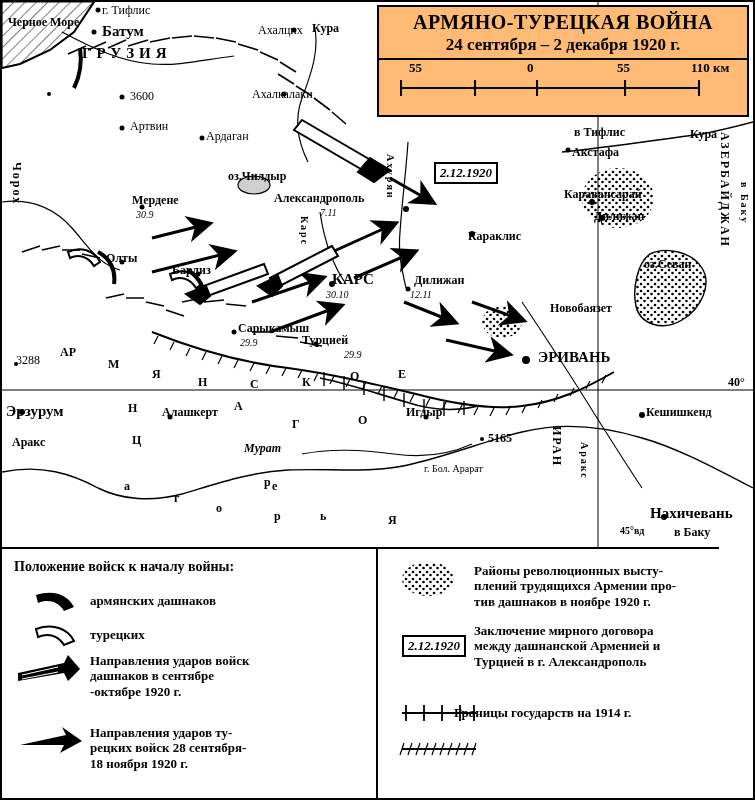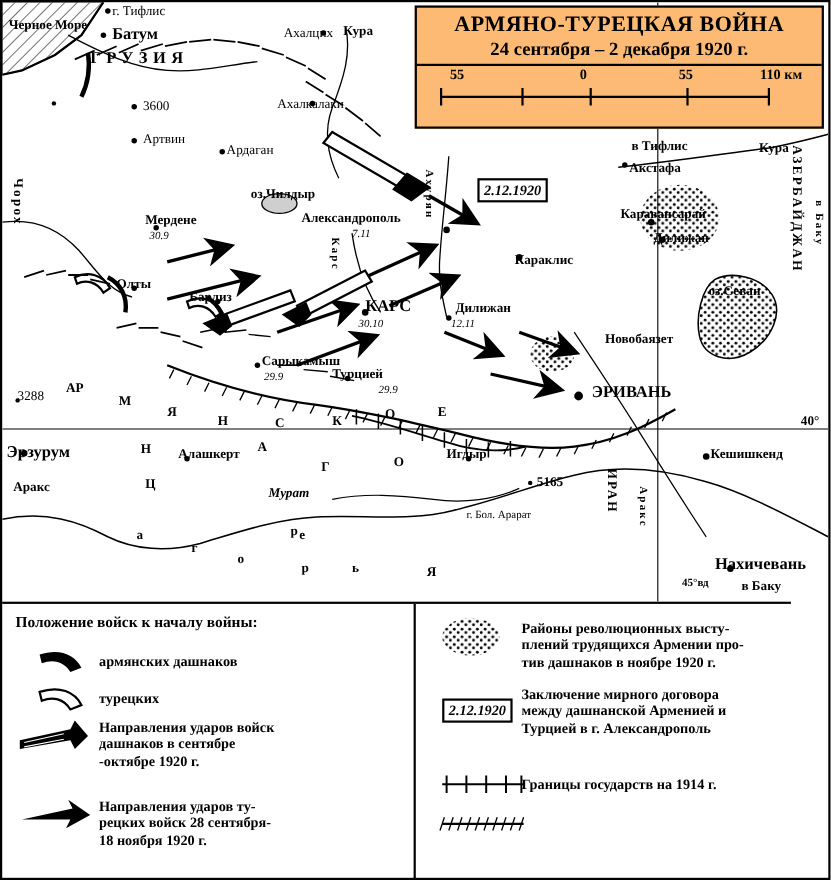--- a/index.html
+++ b/index.html
@@ -376,15 +376,15 @@
 
     <div class="leg-t" style="position:absolute;left:472px;top:14px;white-space:pre-line;">Районы революционных высту-
 плений трудящихся Армении про-
 тив  дашнаков в ноябре 1920 г.</div>
 
     <div class="date-box" style="left:400px;top:86px;">2.12.1920</div>
     <div class="leg-t" style="position:absolute;left:472px;top:74px;white-space:pre-line;">Заключение  мирного  договора
 между дашнанской Арменией и
 Турцией в г. Александрополь</div>
 
-    <div class="leg-t" style="position:absolute;left:472px;top:156px;font-family:Liberation Serif, serif;">Границы государств на 1914 г.</div>
+    <div class="leg-t" style="position:absolute;left:452px;top:156px;font-family:Liberation Serif, serif;">Границы государств на 1914 г.</div>
   </div>
 </div>
 
 </body></html>

